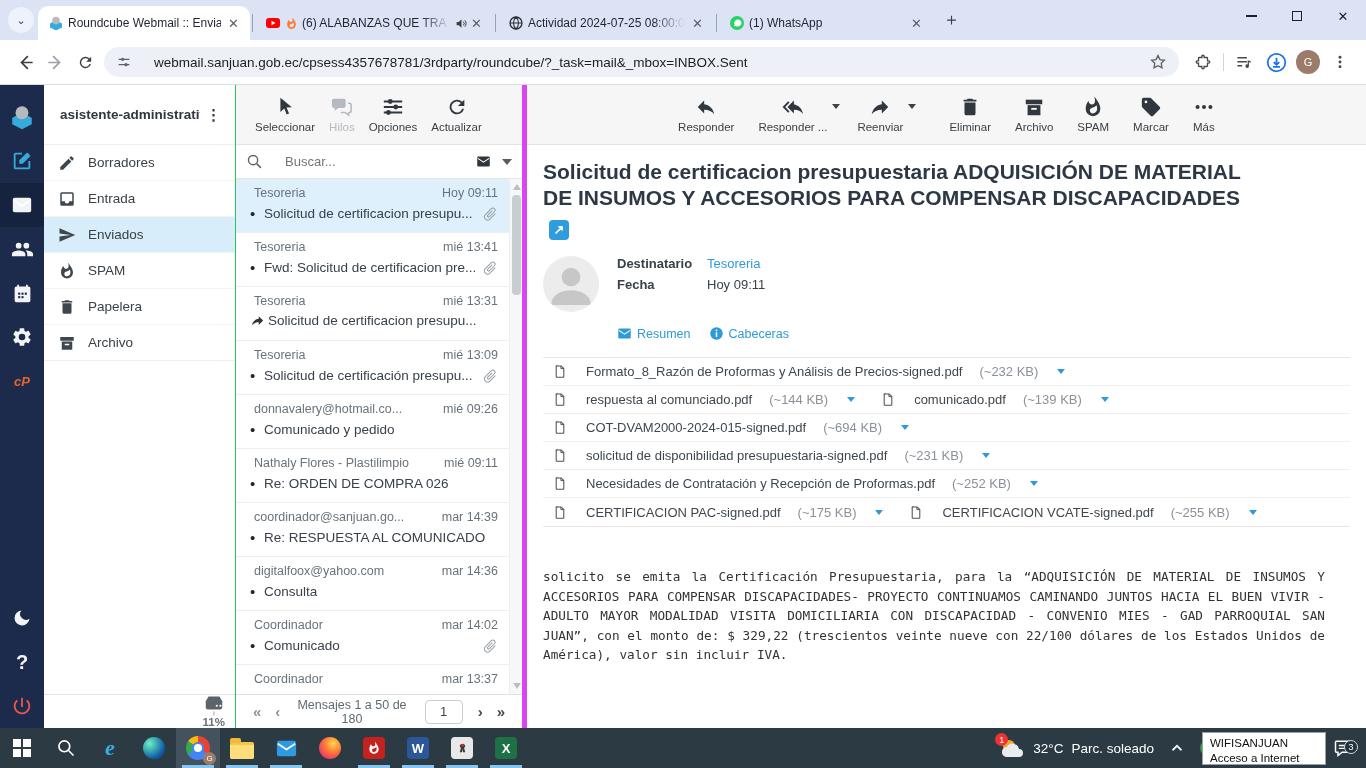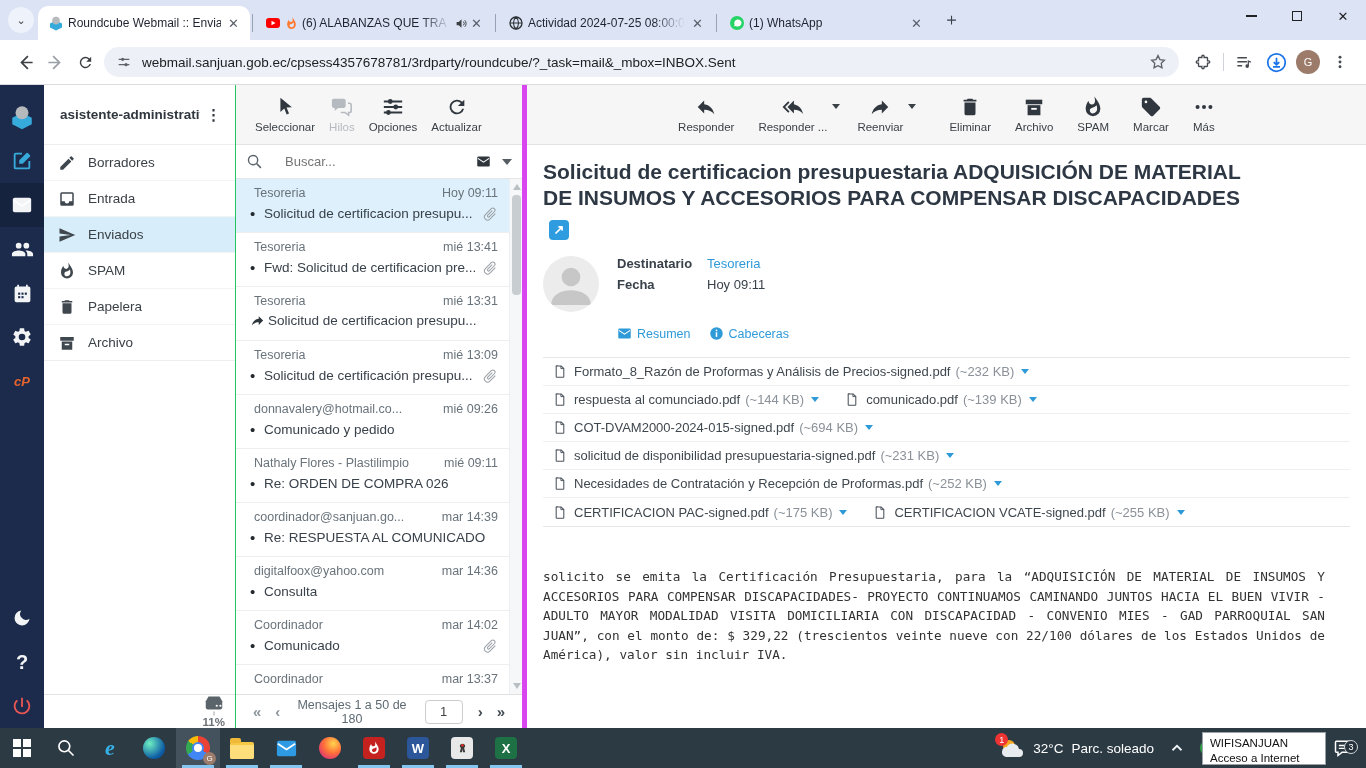--- a/index.html
+++ b/index.html
@@ -18,21 +18,21 @@
   .tab .close { color:#5a6069; font-size:13px; padding:0 3px; }
   .tab-div { width:1px; height:18px; background:#98a1b5; margin:0 2px 8px 2px; }
   .newtab { color:#3a4049; font-size:17px; margin:0 0 9px 10px; }
   .wincontrols { position:absolute; right:0; top:0; height:32px; display:flex; }
   .wbtn { width:46px; height:32px; display:flex; align-items:center; justify-content:center; color:#202124; font-size:13px; }
   .favicon { width:16px; height:16px; flex:0 0 16px; }
 
   #urlbar { height:45px; background:#fff; display:flex; align-items:center; padding:0 10px; border-bottom:1px solid #dadce0; }
   .navbtn { width:30px; height:30px; display:flex; align-items:center; justify-content:center; color:#5f6368; }
   .omnibox { flex:1; height:30px; background:#edf1f7; border-radius:15px; margin:0 8px 0 4px;
-             display:flex; align-items:center; padding:0 12px; font-size:13.5px; color:#202124; }
+             display:flex; align-items:center; padding:0 12px; font-size:13.5px; color:#202124;gap:12px; }
   .omnibox .url { flex:1; white-space:nowrap; overflow:hidden; }
   .tbico { width:32px; height:30px; display:flex; align-items:center; justify-content:center; color:#454a51; }
   .tbsep { width:1px; height:18px; background:#d0d4da; margin:0 4px; }
   .avatar-g { width:24px; height:24px; border-radius:50%; background:#9c7b6b; color:#fff; font-size:11px;
               display:flex; align-items:center; justify-content:center; }
 
   
   #app { height:643px; display:flex; background:#fff; }
   #rail { width:44px; background:#1c2b4b; display:flex; flex-direction:column; align-items:center; padding-top:10px; }
   .rail-ic { width:44px; height:44px; display:flex; align-items:center; justify-content:center; color:#f2f4f6; }
@@ -96,21 +96,21 @@
   .hdr-row { display:flex; margin-bottom:6px; }
   .hdr-label { width:90px; font-weight:bold; color:#39414a; }
   .hdr-val a, a.blue { color:#2f9ad8; text-decoration:none; }
   .hdr-val.plain { color:#39414a; }
   .mini-links { display:flex; gap:18px; margin:14px 0 0 74px; font-size:12.5px; align-items:center; }
   .mini-links .ml { display:flex; align-items:center; gap:5px; color:#2f9ad8; }
   .mini-ic { width:15px; height:15px; color:#2f9ad8; }
   .atts { border:1px solid #e7e7e7; border-left:0; border-right:0; margin-top:16px; }
   .att-row { display:flex; align-items:center; height:28px; border-bottom:1px solid #efefef; padding-left:10px; gap:26px; }
   .att-row:last-child { border-bottom:0; }
-  .att { display:flex; align-items:center; font-size:13px; }
+  .att { display:flex; align-items:center; font-size:13px;gap:12px; }
   .att .pdf { width:14px; height:17px; color:#4a525a; margin-right:7px; }
   .att .aname { color:#3f474e; }
   .att .asize { color:#8a9198; margin-left:5px; }
   .att .acaret { width:0; height:0; border-left:4.5px solid transparent; border-right:4.5px solid transparent;
                  border-top:5.5px solid #2f9ad8; margin-left:7px; }
   .bodytext { margin-top:40px; max-width:782px; font-family:"DejaVu Sans Mono", monospace; font-size:12.7px;
               line-height:19.5px; color:#333; text-align:justify; }
 
   
   #taskbar { height:40px; background:#2c3a44; display:flex; align-items:stretch; position:relative; color:#fff; }

